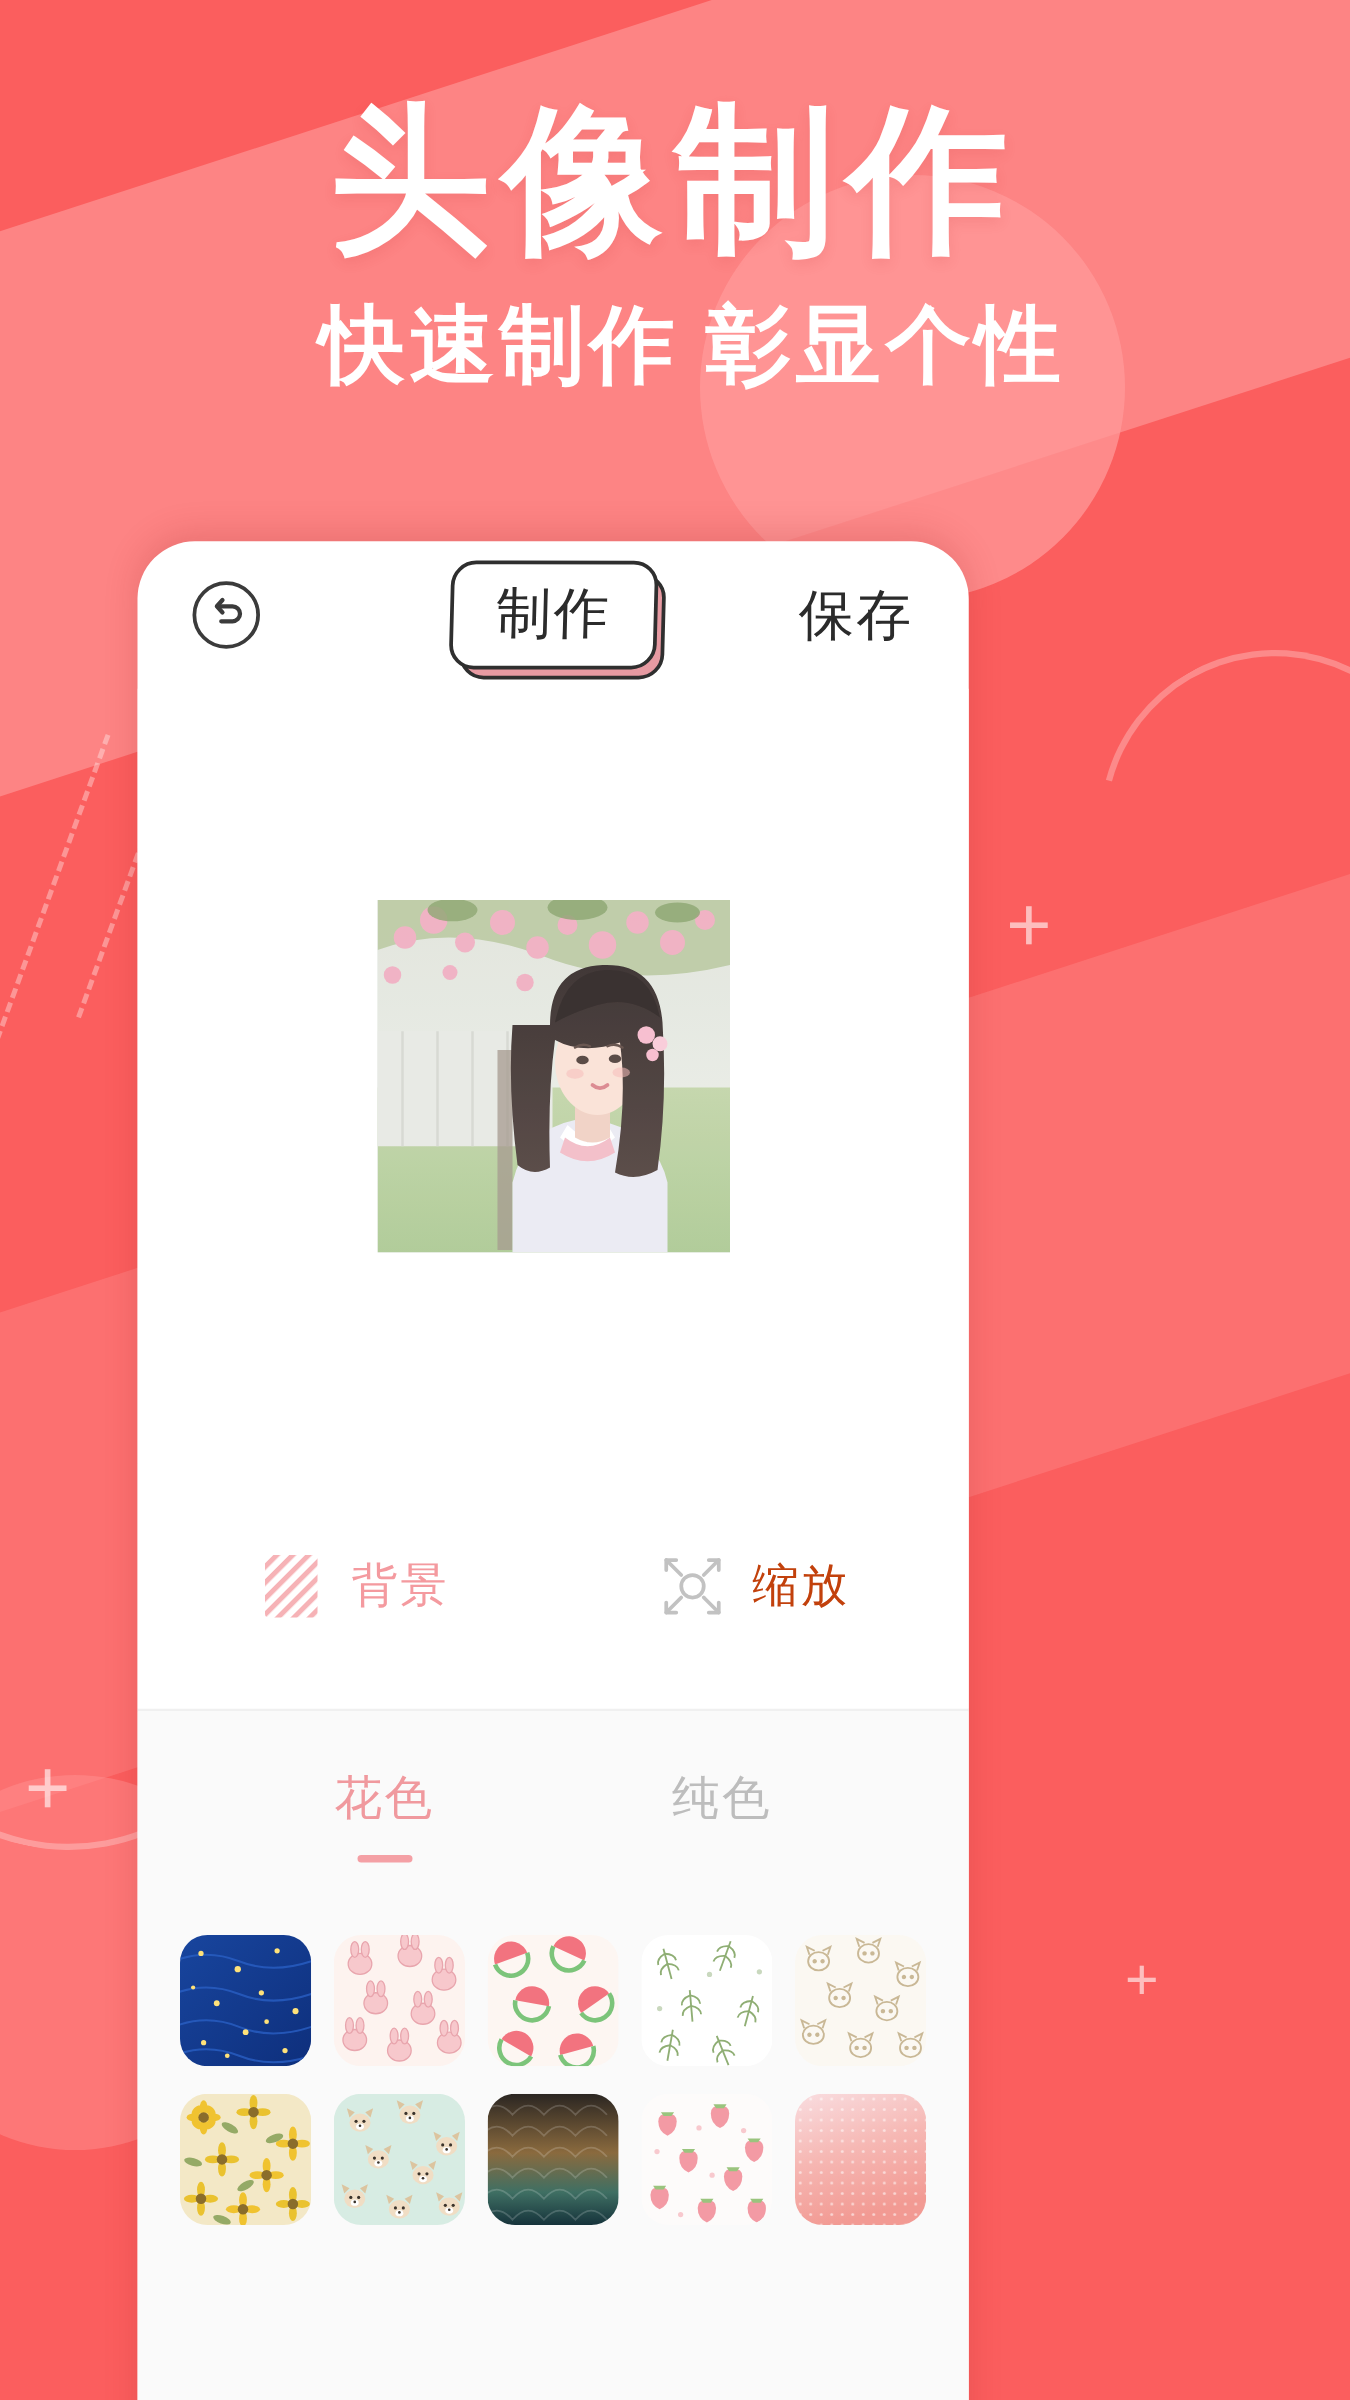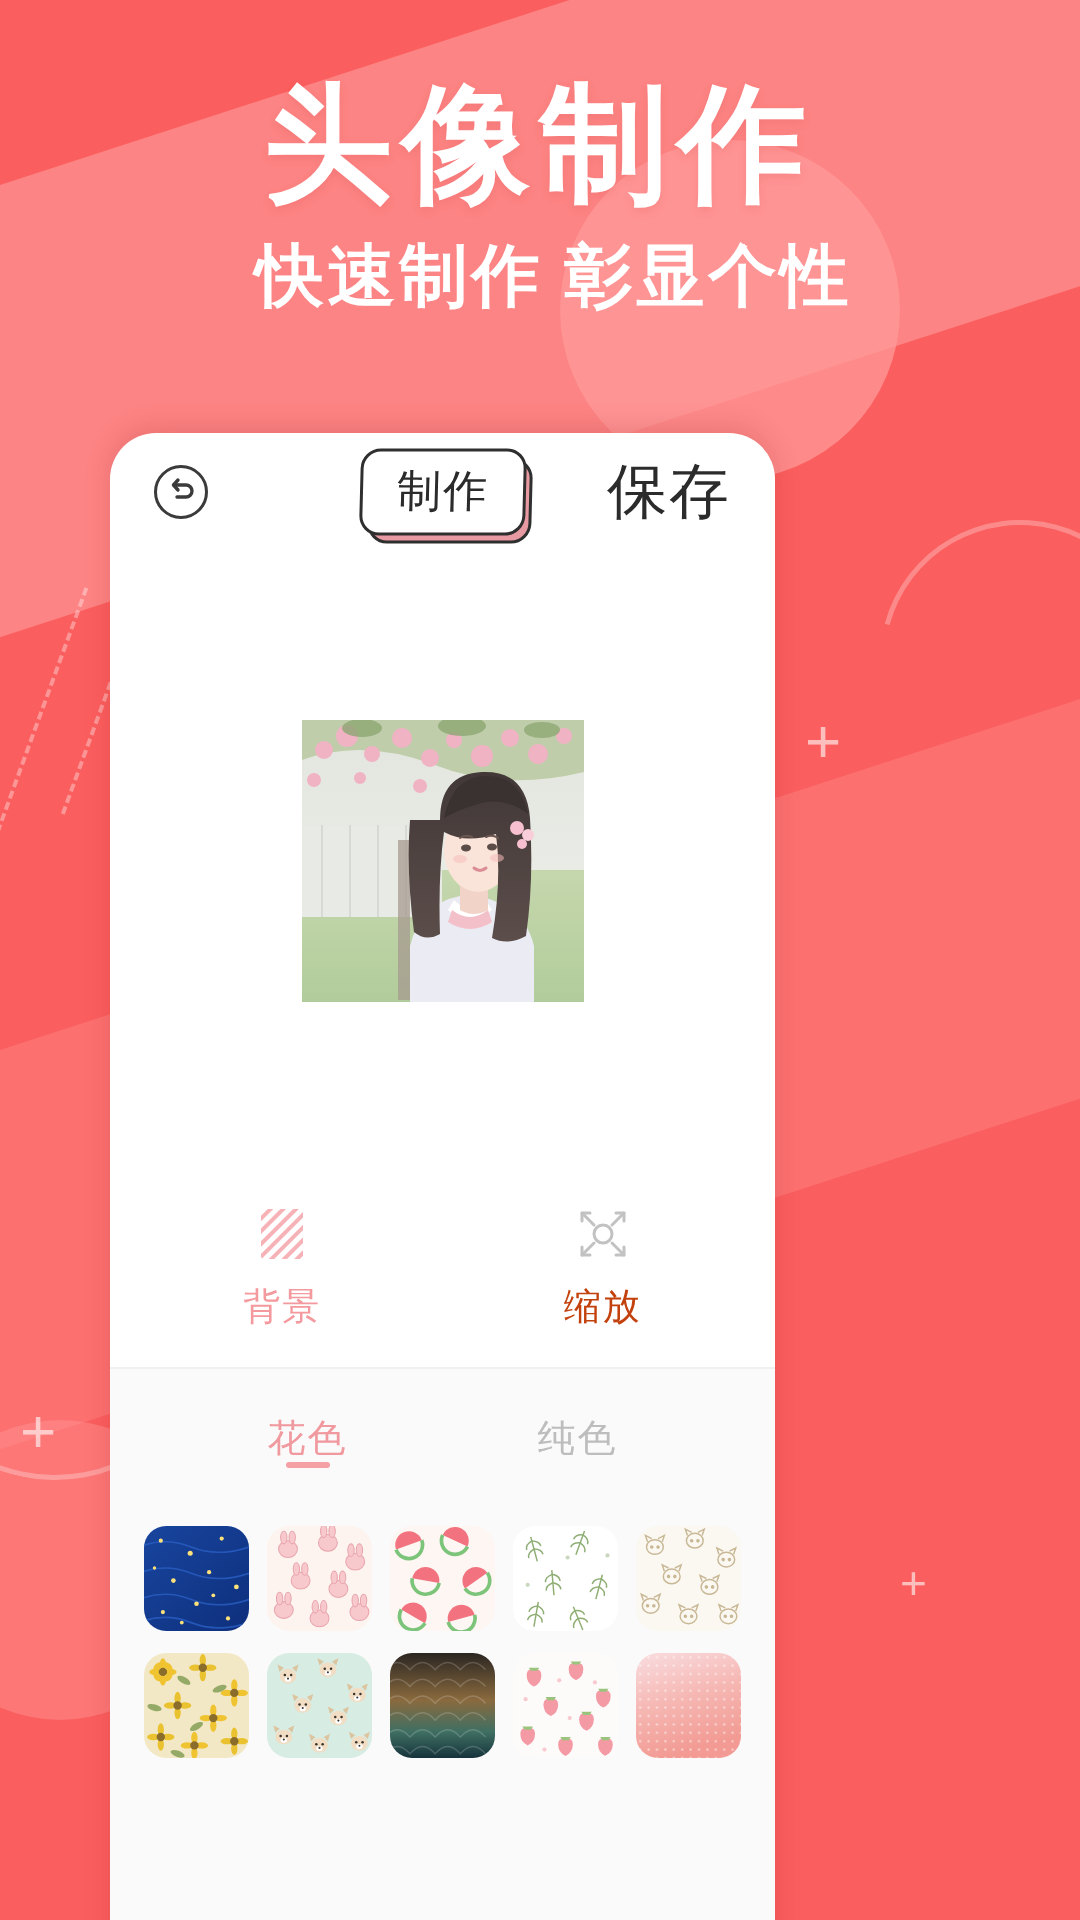--- a/index.html
+++ b/index.html
@@ -138,21 +138,21 @@
     left: 8px; top: 10px;
     right: -6px; bottom: -8px;
     background: #e79aa2;
     border: 3px solid #2f2f2f;
     border-radius: 20px;
     z-index: 1;
     transform: skewX(-1.5deg);
   }
   .save-btn {
     margin-left: auto;
-    font-size: 60px;
+    font-size: 44px;
     color: #2b2b2b;
     letter-spacing: 2px;
   }
 
   
   .canvas-area {
     height: 620px;
     display: flex; align-items: center; justify-content: center;
     background: #ffffff;
   }
@@ -167,21 +167,21 @@
   
   .tool-row {
     display: flex;
     height: 196px;
     align-items: center;
     padding: 0 12px;
     background: #fff;
   }
   .tool {
     flex: 1;
-    display: flex; flex-direction: column;
+    display: flex; flex-direction: row;
     align-items: center; justify-content: center;
     gap: 20px;
   }
   .tool-icon { width: 56px; height: 56px; display:flex; align-items:center; justify-content:center; }
   .tool-label { font-size: 37px; color: #c2410c; letter-spacing: 2px; }
   .tool.active .tool-label { color: #f49a9f; }
 
   
   .tool-divider { height: 2px; background: #f0f0f0; margin: 0; }
 
@@ -191,21 +191,21 @@
     display: flex;
     justify-content: center;
     gap: 190px;
     padding-bottom: 8px;
   }
   .tab {
     position: relative;
     font-size: 38px;
     color: #bdbdbd;
     letter-spacing: 2px;
-    padding-bottom: 4px;
+    padding-bottom: 26px;
   }
   .tab.active { color: #f0999e; }
   .tab.active::after {
     content: "";
     position: absolute;
     left: 50%; bottom: 0;
     transform: translateX(-50%);
     width: 44px; height: 6px;
     border-radius: 3px;
     background: #f4a0a5;

